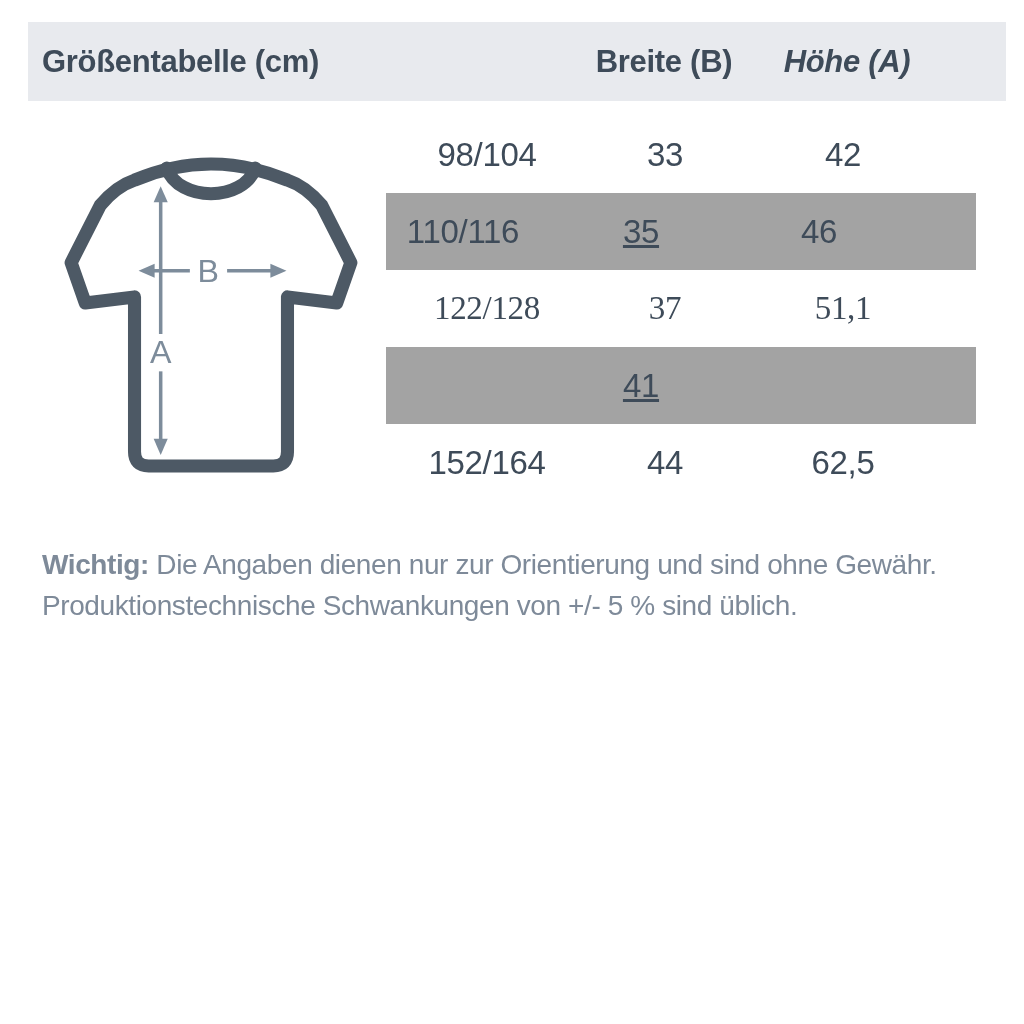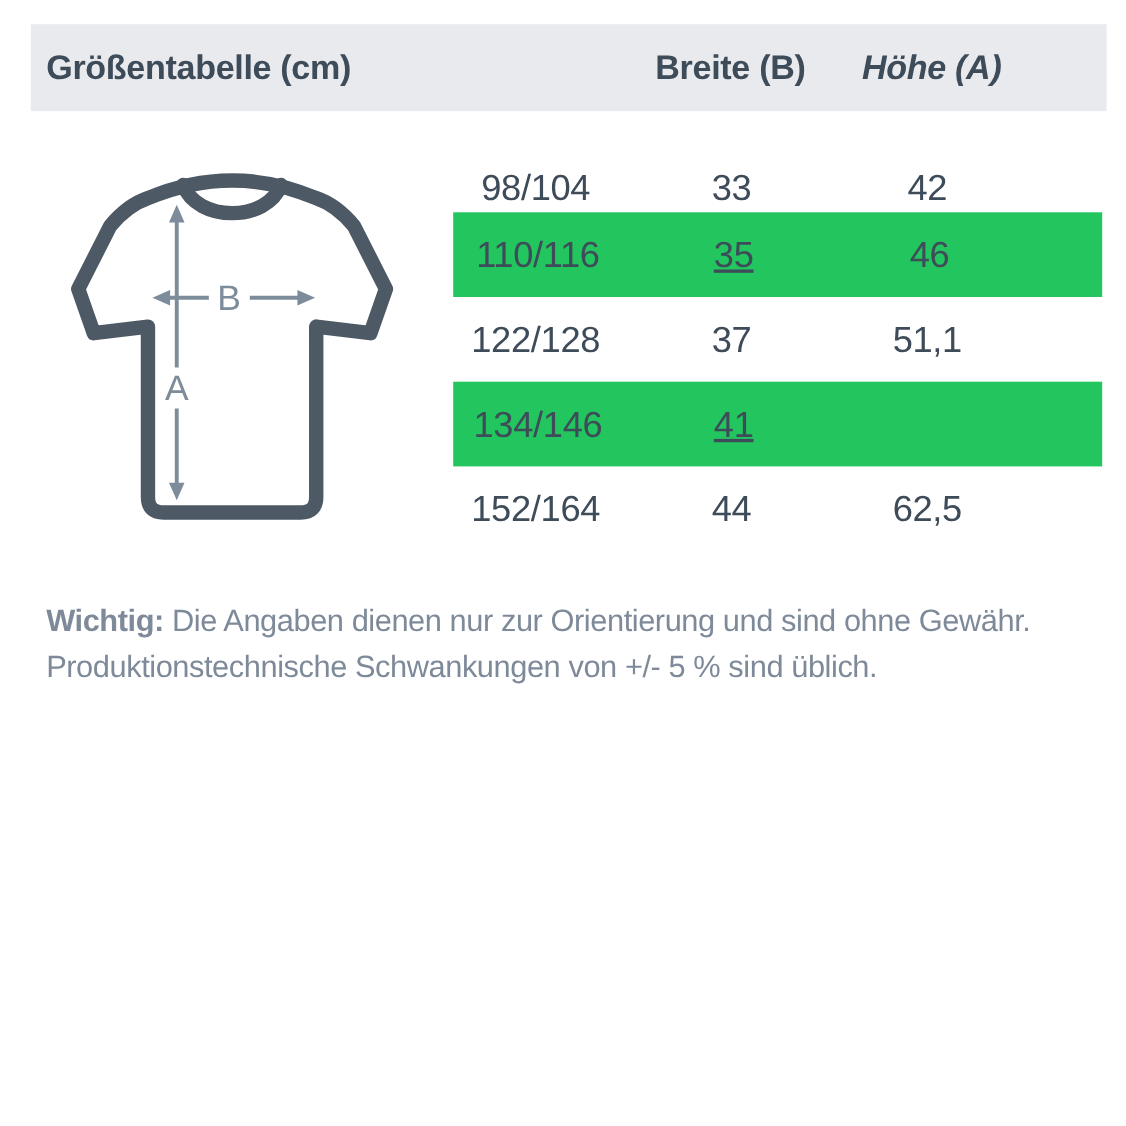--- a/index.html
+++ b/index.html
@@ -19,21 +19,21 @@
   }
   .header-col{
     position:absolute;top:0;height:79px;width:160px;display:flex;
     align-items:center;justify-content:center;
     font-size:31px;font-weight:bold;color:#3e4b59;white-space:nowrap;
   }
   .header-col.col-b{left:556px;}
   .header-col.col-a{left:739px;font-style:italic;}
   
   .row{position:absolute;left:0;width:1024px;height:77px;}
-  .row.alt{left:412px;width:590px;background:#22c55e;}
+  .row.alt{left:386px;width:590px;background:#a3a3a3;}
   .cell{
     position:absolute;top:0;height:77px;width:160px;display:flex;
     align-items:center;justify-content:center;
     font-size:33px;color:#3e4b59;white-space:nowrap;
   }
   .cell.size{left:407px;}
   .cell.width{left:585px;text-align:right;}
   .cell.height{left:763px;}
   .row.alt .cell.size{left:-3px;}
   .row.alt .cell.width{left:175px;text-decoration:underline;}
@@ -51,37 +51,36 @@
 <body>
 
 <div class="canvas">
 
   <div class="header-bar">
     <div class="header-title">Größentabelle (cm)</div>
     <div class="header-col col-b">Breite (B)</div>
     <div class="header-col col-a">Höhe (A)</div>
   </div>
 
-  <div class="row" style="top:132px;">
+  <div class="row" style="top:116px;">
     <div class="cell size">98/104</div>
     <div class="cell width">33</div>
     <div class="cell height">42</div>
   </div>
   <div class="row alt" style="top:193px;">
     <div class="cell size">110/116</div>
     <div class="cell width">35</div>
     <div class="cell height">46</div>
   </div>
-  <div class="row" style="top:270px;">
+  <div class="row" style="top:270px;font-family:Liberation Serif, serif;">
     <div class="cell size">122/128</div>
     <div class="cell width">37</div>
     <div class="cell height">51,1</div>
   </div>
   <div class="row alt" style="top:347px;">
-    <div class="cell size">134/146</div>
     <div class="cell width">41</div>
   </div>
   <div class="row" style="top:424px;">
     <div class="cell size">152/164</div>
     <div class="cell width">44</div>
     <div class="cell height">62,5</div>
   </div>
 
   <div class="shirt-wrap">
     <svg viewBox="0 0 316 316" width="318" height="318">

